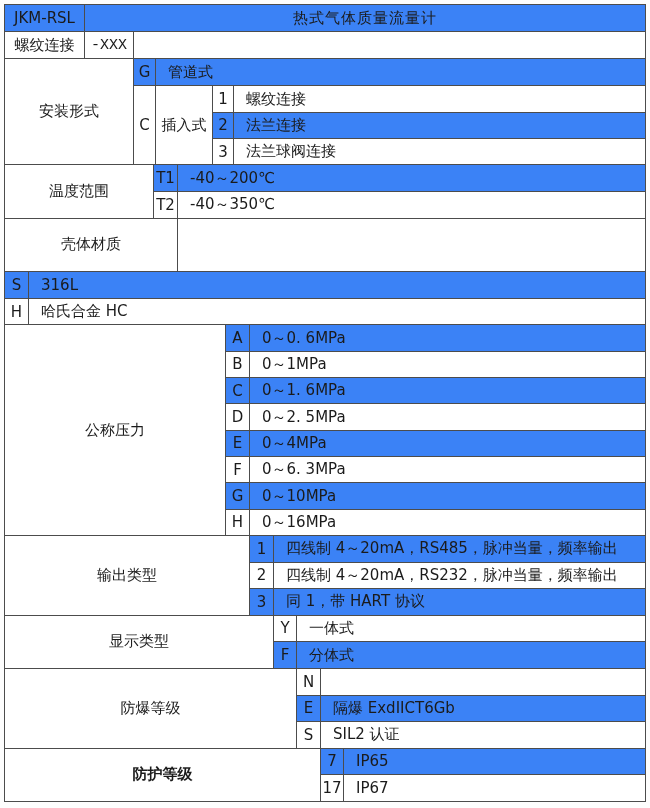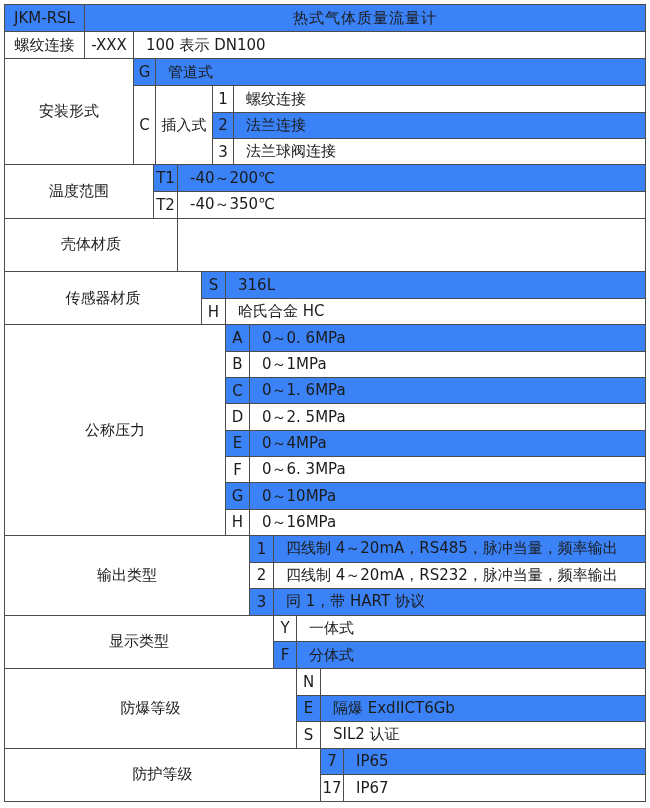--- a/index.html
+++ b/index.html
@@ -18,46 +18,45 @@
   .f1{flex:1 1 0;} .f2{flex:2 1 0;} .f3{flex:3 1 0;} .f4{flex:4 1 0;} .f8{flex:8 1 0;}
   .cell{display:flex;align-items:center;justify-content:center;box-sizing:border-box;min-width:0;min-height:0;}
   .rb{border-right:1px solid #4c4c4c;}
   .col{display:flex;flex-direction:column;flex:1 1 0;min-width:0;min-height:0;}
   .col > *{box-sizing:border-box;border-bottom:1px solid #4c4c4c;}
   .col > *:last-child{border-bottom:none;}
   .opt{display:flex;min-height:0;}
   .desc{flex:1 1 0;justify-content:flex-start;padding-left:12px;white-space:nowrap;overflow:hidden;}
   .hl{background:#3b82f6;}
   .w-model{width:80px;}
-  .w-dn-code{width:49px;}
+  .w-dn-code{width:49px;font-family:Liberation Mono, monospace;}
   .w-inst-label{width:129px;} .w-inst-code{width:22px;} .w-inst-name{width:57px;} .w-inst-sub{width:21px;}
   .w-temp-label{width:149px;}  .w-temp-code{width:24px;}
   .w-hous-label{width:173px;}  .w-hous-code{width:24px;}
   .w-sens-label{width:197px;}  .w-sens-code{width:24px;}
   .w-pres-label{width:221px;}  .w-pres-code{width:24px;}
   .w-out-label{width:245px;}   .w-out-code{width:24px;}
   .w-disp-label{width:269px;}  .w-disp-code{width:23px;}
   .w-expl-label{width:292px;}  .w-expl-code{width:24px;}
-  .w-prot-label{width:316px;}  .w-prot-code{width:23px;}
+  .w-prot-label{width:316px;font-weight:bold;}  .w-prot-code{width:23px;}
   .title-cell{flex:1 1 0;font-weight:500;letter-spacing:1px;}
 </style>
 </head>
 <body>
 
 <div class="spec-table">
 
   <div class="sec f1 hl">
     <div class="cell rb w-model">JKM-RSL</div>
     <div class="cell title-cell">热式气体质量流量计</div>
   </div>
 
   <div class="sec f1">
     <div class="cell rb w-model">螺纹连接</div>
     <div class="cell rb w-dn-code">-XXX</div>
-    <div class="cell desc">100 表示 DN100</div>
   </div>
 
   <div class="sec f4">
     <div class="cell rb w-inst-label">安装形式</div>
     <div class="col">
       <div class="opt f1 hl">
         <div class="cell rb w-inst-code">G</div>
         <div class="cell desc">管道式</div>
       </div>
       <div class="opt f3">
@@ -93,21 +92,20 @@
         <div class="cell desc">-40～350℃</div>
       </div>
     </div>
   </div>
 
   <div class="sec f2">
     <div class="cell rb w-hous-label">壳体材质</div>
   </div>
 
   <div class="sec f2">
-    <div class="cell rb w-sens-label">传感器材质</div>
     <div class="col">
       <div class="opt f1 hl">
         <div class="cell rb w-sens-code">S</div>
         <div class="cell desc">316L</div>
       </div>
       <div class="opt f1">
         <div class="cell rb w-sens-code">H</div>
         <div class="cell desc">哈氏合金 HC</div>
       </div>
     </div>

